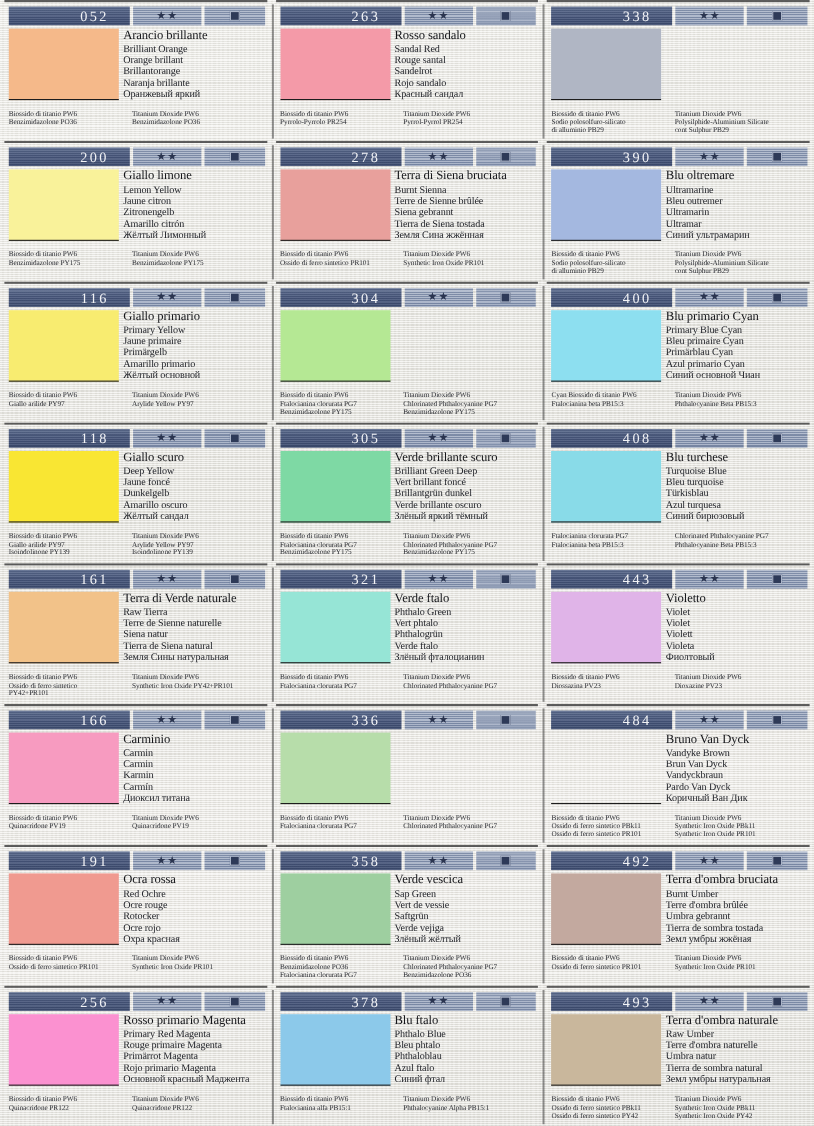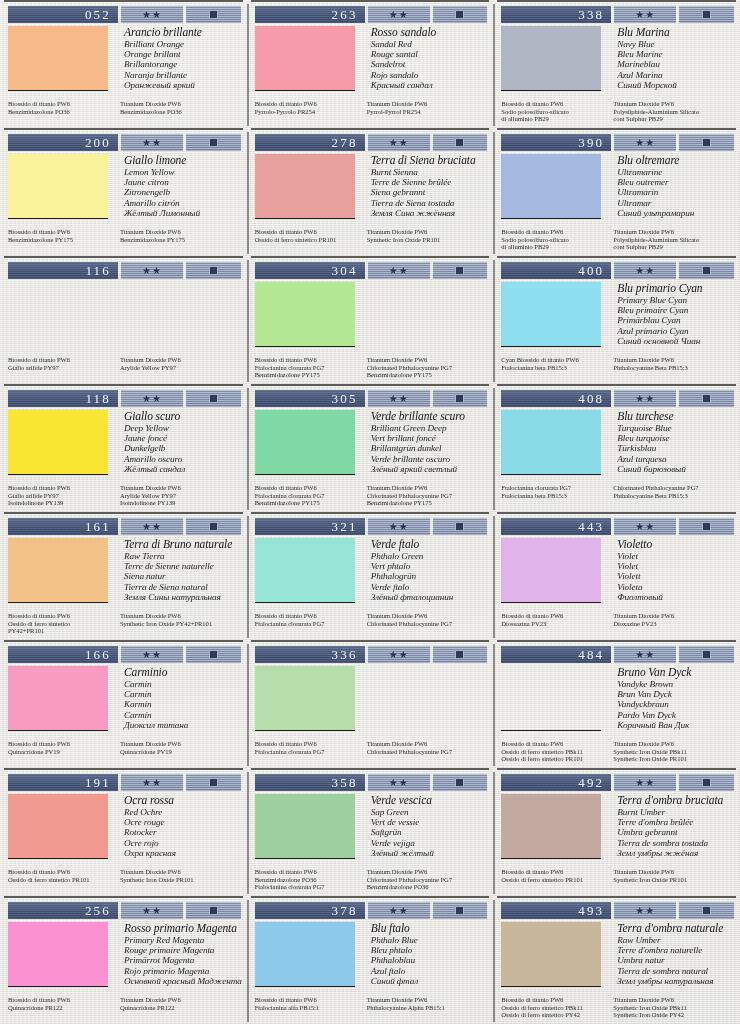--- a/index.html
+++ b/index.html
@@ -90,21 +90,21 @@
         rgba(255,255,255,0.10) 1px,
         rgba(0,0,0,0.06) 1px,
         rgba(0,0,0,0.06) 2px),
       linear-gradient(to bottom, #5a6a8c 0%, #46557a 50%, #3b4a6e 100%);
     color: #f2f3f6;
     font-family: "Liberation Serif", serif;
     font-size: 13px;
     letter-spacing: 2.2px;
     text-align: right;
     line-height: 17px;
-    padding-right: 7px;
+    padding-right: 19px;
     box-sizing: border-box;
     font-weight: normal;
   }
   .stars-bar {
     flex: 0 0 62px;
     background:
       repeating-linear-gradient(to bottom,
         rgba(255,255,255,0.30) 0px,
         rgba(255,255,255,0.30) 1px,
         rgba(80,95,125,0.30) 1px,
@@ -139,22 +139,21 @@
     box-sizing: border-box;
   }
 
   .card-body {
     position: absolute;
     top: 26px;
     left: 8px;
     right: 5px;
     height: 74px;
     display: flex;
-    gap: 16px;
-    font-style: italic;
+    gap: 4px;
   }
   .color-swatch {
     flex: 0 0 100px;
     height: 64px;
     border-bottom: 1.5px solid #1d1d1d;
     position: relative;
   }
   .names {
     flex: 1 1 auto;
     padding-top: 0px;
@@ -266,28 +265,20 @@
     <div class="swatch-card col-sep">
       <div class="card-header">
         <div class="code-bar">338</div>
         <div class="stars-bar">★★</div>
         <div class="opacity-bar">
           <span class="opacity-square"></span>
         </div>
       </div>
       <div class="card-body">
         <div class="color-swatch" style="background: rgb(176, 182, 196);"></div>
-        <div class="names">
-          <div class="name-it">Blu Marina</div>
-          <div class="name-other">Navy Blue</div>
-          <div class="name-other">Bleu Marine</div>
-          <div class="name-other">Marineblau</div>
-          <div class="name-other">Azul Marina</div>
-          <div class="name-other">Синий Морской</div>
-        </div>
       </div>
       <div class="card-footer">
         <div class="pig-col it">
           <div>Biossido di titanio PW6</div>
           <div>Sodio polosolfuro-silicato</div>
           <div>di alluminio PB29</div>
         </div>
         <div class="pig-col en">
           <div>Titanium Dioxide PW6</div>
           <div>Polysilphide-Aluminium Silicate</div>
@@ -388,20 +379,31 @@
       </div>
     </div>
     <div class="swatch-card">
       <div class="card-header">
         <div class="code-bar">116</div>
         <div class="stars-bar">★★</div>
         <div class="opacity-bar">
           <span class="opacity-square"></span>
         </div>
       </div>
+      <div class="card-body">
+        <div class="color-swatch" style="background: rgb(248, 236, 112);"></div>
+        <div class="names">
+          <div class="name-it">Giallo primario</div>
+          <div class="name-other">Primary Yellow</div>
+          <div class="name-other">Jaune primaire</div>
+          <div class="name-other">Primärgelb</div>
+          <div class="name-other">Amarillo primario</div>
+          <div class="name-other">Жёлтый основной</div>
+        </div>
+      </div>
       <div class="card-footer">
         <div class="pig-col it">
           <div>Biossido di titanio PW6</div>
           <div>Giallo arilide PY97</div>
         </div>
         <div class="pig-col en">
           <div>Titanium Dioxide PW6</div>
           <div>Arylide Yellow PY97</div>
         </div>
       </div>
@@ -501,21 +503,21 @@
         </div>
       </div>
       <div class="card-body">
         <div class="color-swatch" style="background: rgb(126, 217, 164);"></div>
         <div class="names">
           <div class="name-it">Verde brillante scuro</div>
           <div class="name-other">Brilliant Green Deep</div>
           <div class="name-other">Vert brillant foncé</div>
           <div class="name-other">Brillantgrün dunkel</div>
           <div class="name-other">Verde brillante oscuro</div>
-          <div class="name-other">Злёный яркий светлый</div>
+          <div class="name-other">Злёный яркий тёмный</div>
         </div>
       </div>
       <div class="card-footer">
         <div class="pig-col it">
           <div>Biossido di titanio PW6</div>
           <div>Ftalocianina clorurata PG7</div>
           <div>Benzimidazolone PY175</div>
         </div>
         <div class="pig-col en">
           <div>Titanium Dioxide PW6</div>
@@ -558,21 +560,21 @@
       <div class="card-header">
         <div class="code-bar">161</div>
         <div class="stars-bar">★★</div>
         <div class="opacity-bar">
           <span class="opacity-square"></span>
         </div>
       </div>
       <div class="card-body">
         <div class="color-swatch" style="background: rgb(242, 194, 137);"></div>
         <div class="names">
-          <div class="name-it">Terra di Bruno naturale</div>
+          <div class="name-it">Terra di Verde naturale</div>
           <div class="name-other">Raw Tierra</div>
           <div class="name-other">Terre de Sienne naturelle</div>
           <div class="name-other">Siena natur</div>
           <div class="name-other">Tierra de Siena natural</div>
           <div class="name-other">Земля Сины натуральная</div>
         </div>
       </div>
       <div class="card-footer">
         <div class="pig-col it">
           <div>Biossido di titanio PW6</div>

